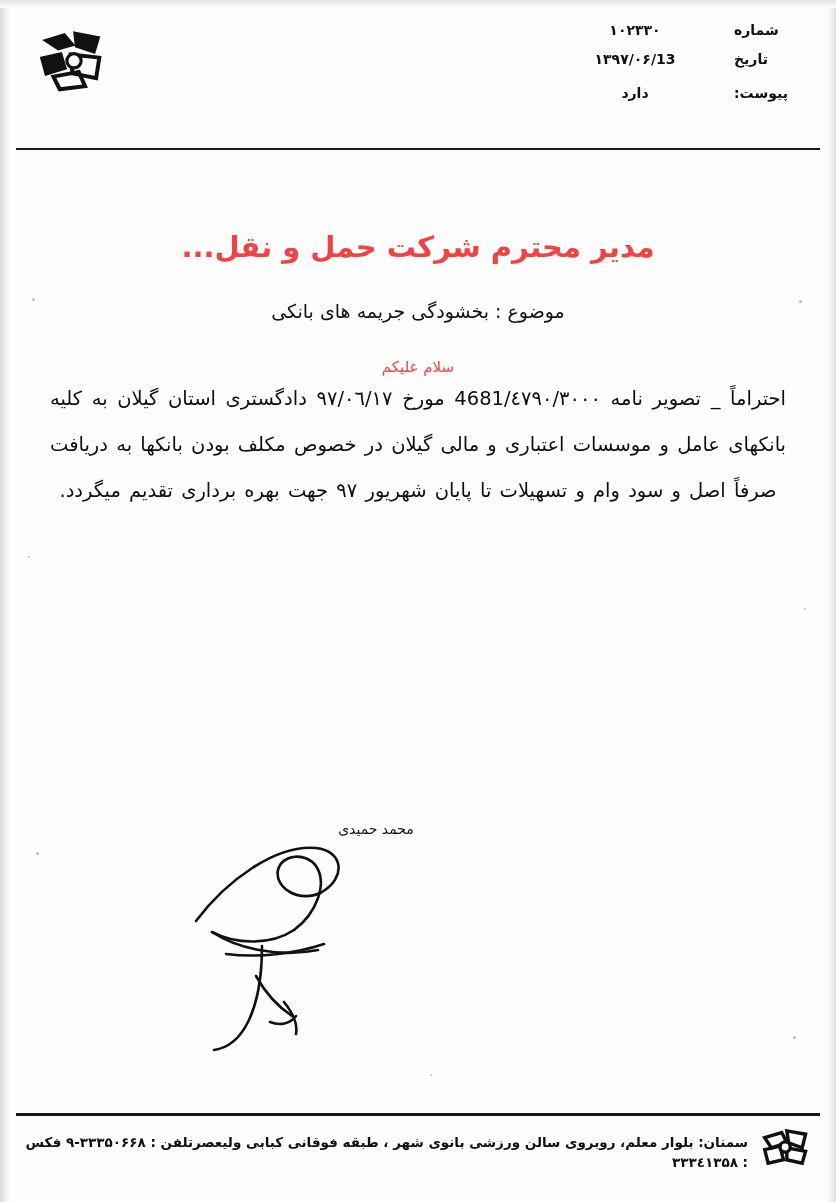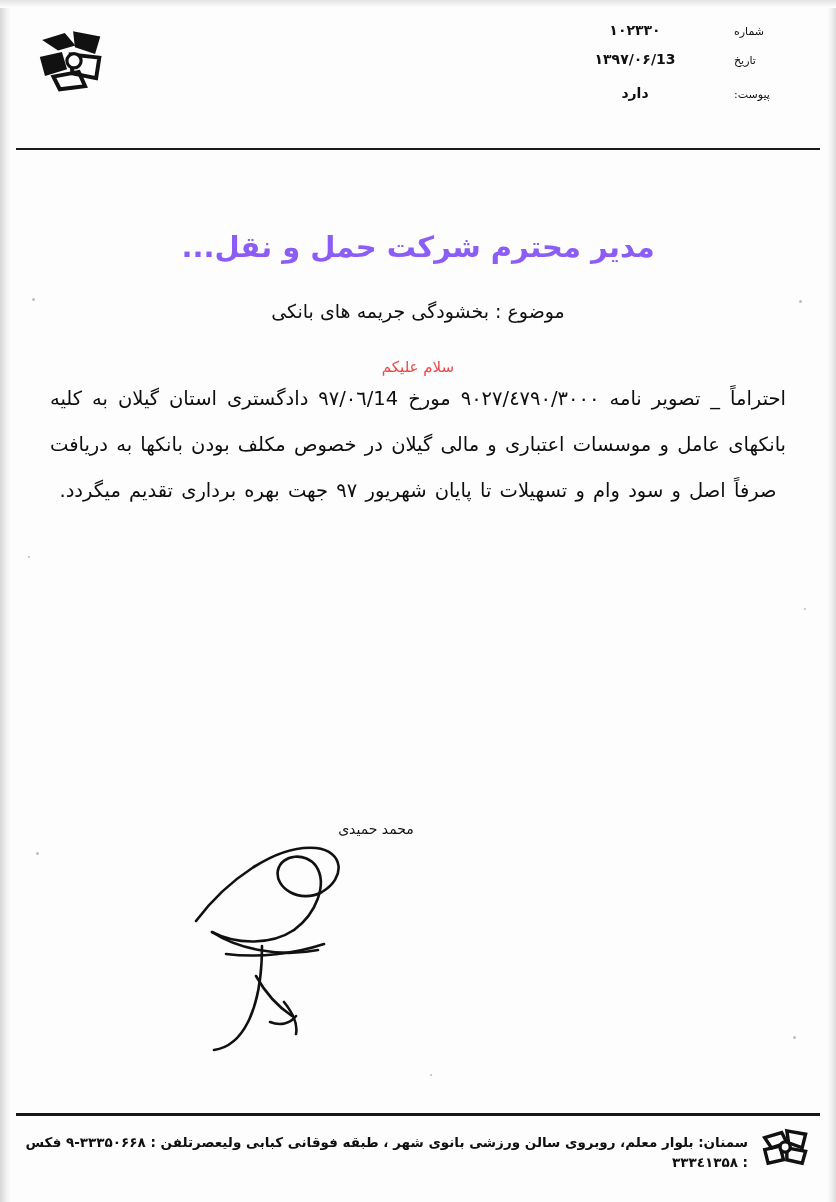--- a/index.html
+++ b/index.html
@@ -84,22 +84,22 @@
     display: flex;
     align-items: baseline;
     justify-content: flex-start;
     margin-bottom: 13px;
     font-weight: bold;
     letter-spacing: 0.5px;
   }
   .meta-label {
     width: 78px;
     text-align: left;
-    font-weight: normal;
-    font-size: 11px;
+    font-weight: bold;
+    font-size: 14px;
     padding-left: 6px;
   }
   .meta-value {
     flex: 1;
     text-align: center;
     font-size: 14px;
     letter-spacing: 1px;
   }
   .meta-row.attach { margin-top: 18px; }
   .meta-row.attach .meta-label { width: 78px; }
@@ -119,21 +119,21 @@
     position: absolute;
     top: 200px;
     left: 46px;
     right: 46px;
   }
 
   .addressee {
     text-align: center;
     font-size: 29px;
     font-weight: bold;
-    color: #8b5cf6;
+    color: #ef4444;
     margin: 30px 0 36px 0;
     letter-spacing: 0px;
   }
 
   .subject {
     text-align: center;
     font-size: 19px;
     color: #111;
     margin-bottom: 36px;
   }
@@ -266,21 +266,21 @@
     </div>
 
   </div>
 
   <div class="header-rule"></div>
 
   <div class="body-area">
     <div class="addressee">مدیر محترم شرکت حمل و نقل...</div>
     <div class="subject">موضوع : بخشودگی جریمه های بانکی</div>
     <div class="greeting">سلام علیکم</div>
-    <div class="para">احتراماً _ تصویر نامه ۹۰۲۷/٤۷۹۰/۳۰۰۰ مورخ ۹۷/۰٦/14 دادگستری استان گیلان به کلیه بانکهای عامل و موسسات اعتباری و مالی گیلان در خصوص مکلف بودن بانکها به دریافت صرفاً اصل و سود وام و تسهیلات تا پایان شهریور ۹۷ جهت بهره برداری تقدیم میگردد.</div>
+    <div class="para">احتراماً _ تصویر نامه 4681/٤۷۹۰/۳۰۰۰ مورخ ۹۷/۰٦/۱۷ دادگستری استان گیلان به کلیه بانکهای عامل و موسسات اعتباری و مالی گیلان در خصوص مکلف بودن بانکها به دریافت صرفاً اصل و سود وام و تسهیلات تا پایان شهریور ۹۷ جهت بهره برداری تقدیم میگردد.</div>
   </div>
 
   <div class="sign-block">
     <div class="sign-titles">
       <div class="name">محمد حمیدی</div>
     </div>
 
     <div class="signature-svg">
       <svg viewBox="0 0 240 230" width="240" height="230" aria-hidden="true">
         <g fill="none" stroke="#111" stroke-width="2.6" stroke-linecap="round" stroke-linejoin="round">

